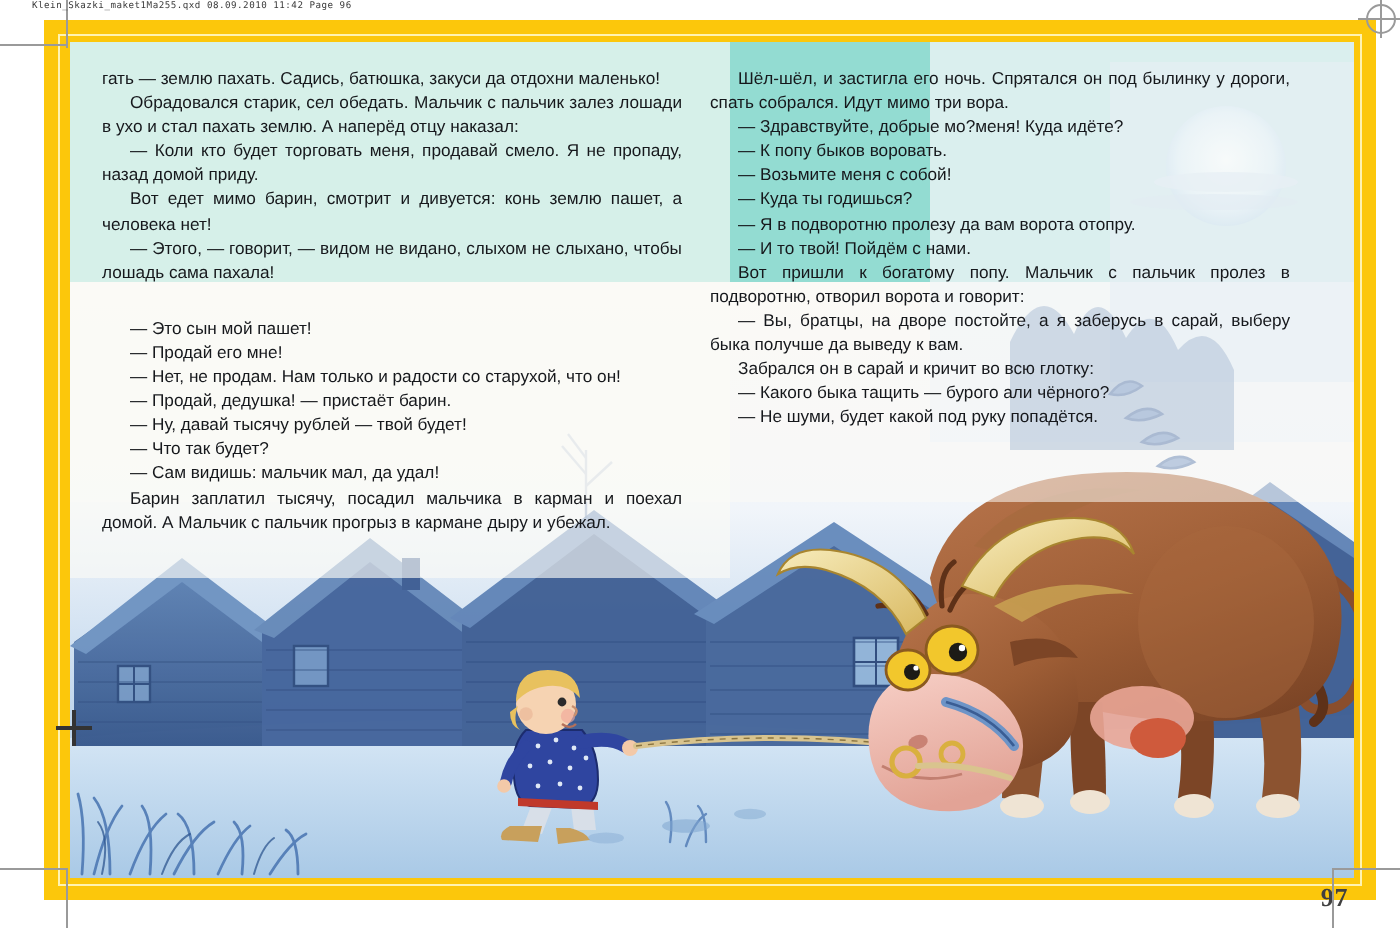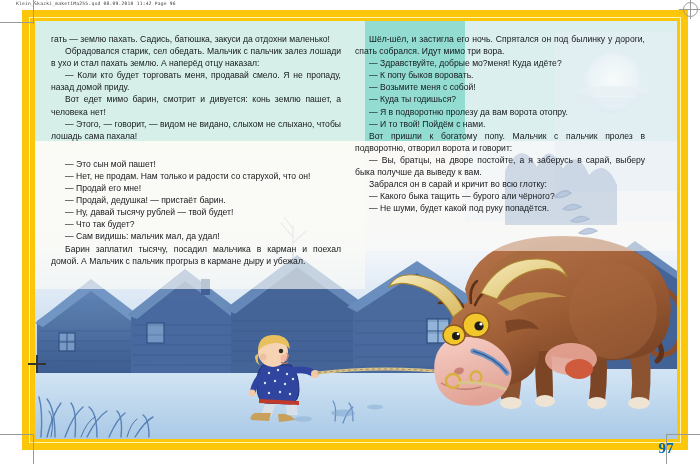--- a/index.html
+++ b/index.html
@@ -145,22 +145,22 @@
   .para.dash { text-indent: 14px; }
   .para.gap-before { margin-top: 16px; }
 
   
   .folio {
     position: absolute;
     right: 26px;
     bottom: 7px;
     font-family: "Liberation Serif", serif;
     font-weight: bold;
-    font-size: 15px;
-    color: #0369a1;
+    font-size: 13px;
+    color: #404040;
     z-index: 30;
     letter-spacing: 0.3px;
   }
 </style>
 </head>
 <body>
 
 <div class="proof-sheet">
 
   <div class="slug-line">Klein_Skazki_maket1Ma255.qxd  08.09.2010  11:42  Page 96</div>
@@ -460,22 +460,22 @@
 
     <div class="text-layer">
 
       <div class="column col-left">
         <p class="para noindent">гать — землю пахать. Садись, батюшка, закуси да от­дохни маленько!</p>
         <p class="para">Обрадовался старик, сел обедать. Мальчик с пальчик залез лошади в ухо и стал пахать землю. А наперёд от­цу наказал:</p>
         <p class="para dash">— Коли кто будет торговать меня, продавай смело. Я не пропаду, назад домой приду.</p>
         <p class="para">Вот едет мимо барин, смотрит и дивуется: конь зем­лю пашет, а человека нет!</p>
         <p class="para dash">— Этого, — говорит, — видом не видано, слыхом не слыхано, чтобы лошадь сама пахала!</p>
         <p class="para dash gap-before">— Это сын мой пашет!</p>
+        <p class="para dash">— Продай его мне!</p>
         <p class="para dash">— Нет, не продам. Нам только и радости со стару­хой, что он!</p>
-        <p class="para dash">— Продай его мне!</p>
         <p class="para dash">— Продай, дедушка! — пристаёт барин.</p>
         <p class="para dash">— Ну, давай тысячу рублей — твой будет!</p>
         <p class="para dash">— Что так будет?</p>
         <p class="para dash">— Сам видишь: мальчик мал, да удал!</p>
         <p class="para">Барин заплатил тысячу, посадил мальчика в карман и поехал домой. А Мальчик с пальчик прогрыз в карма­не дыру и убежал.</p>
       </div>
 
       <div class="column col-right">
         <p class="para">Шёл-шёл, и застигла его ночь. Спрятался он под бы­линку у дороги, спать собрался. Идут мимо три вора.</p>
         <p class="para dash">— Здравствуйте, добрые мо?меня! Куда идёте?</p>

